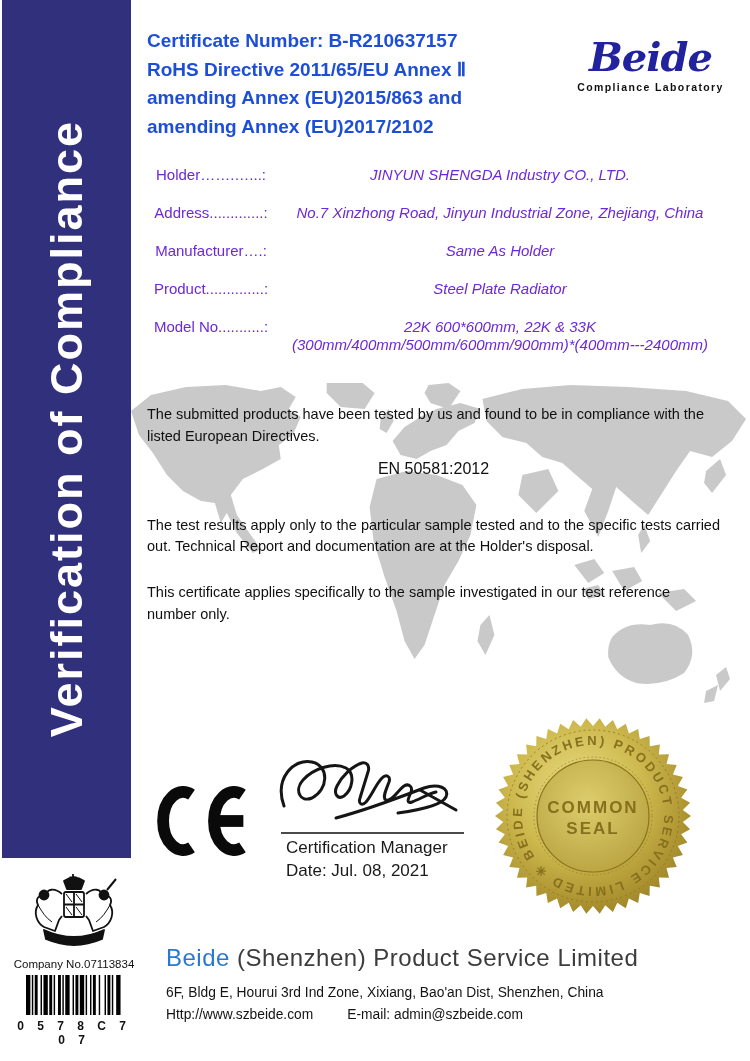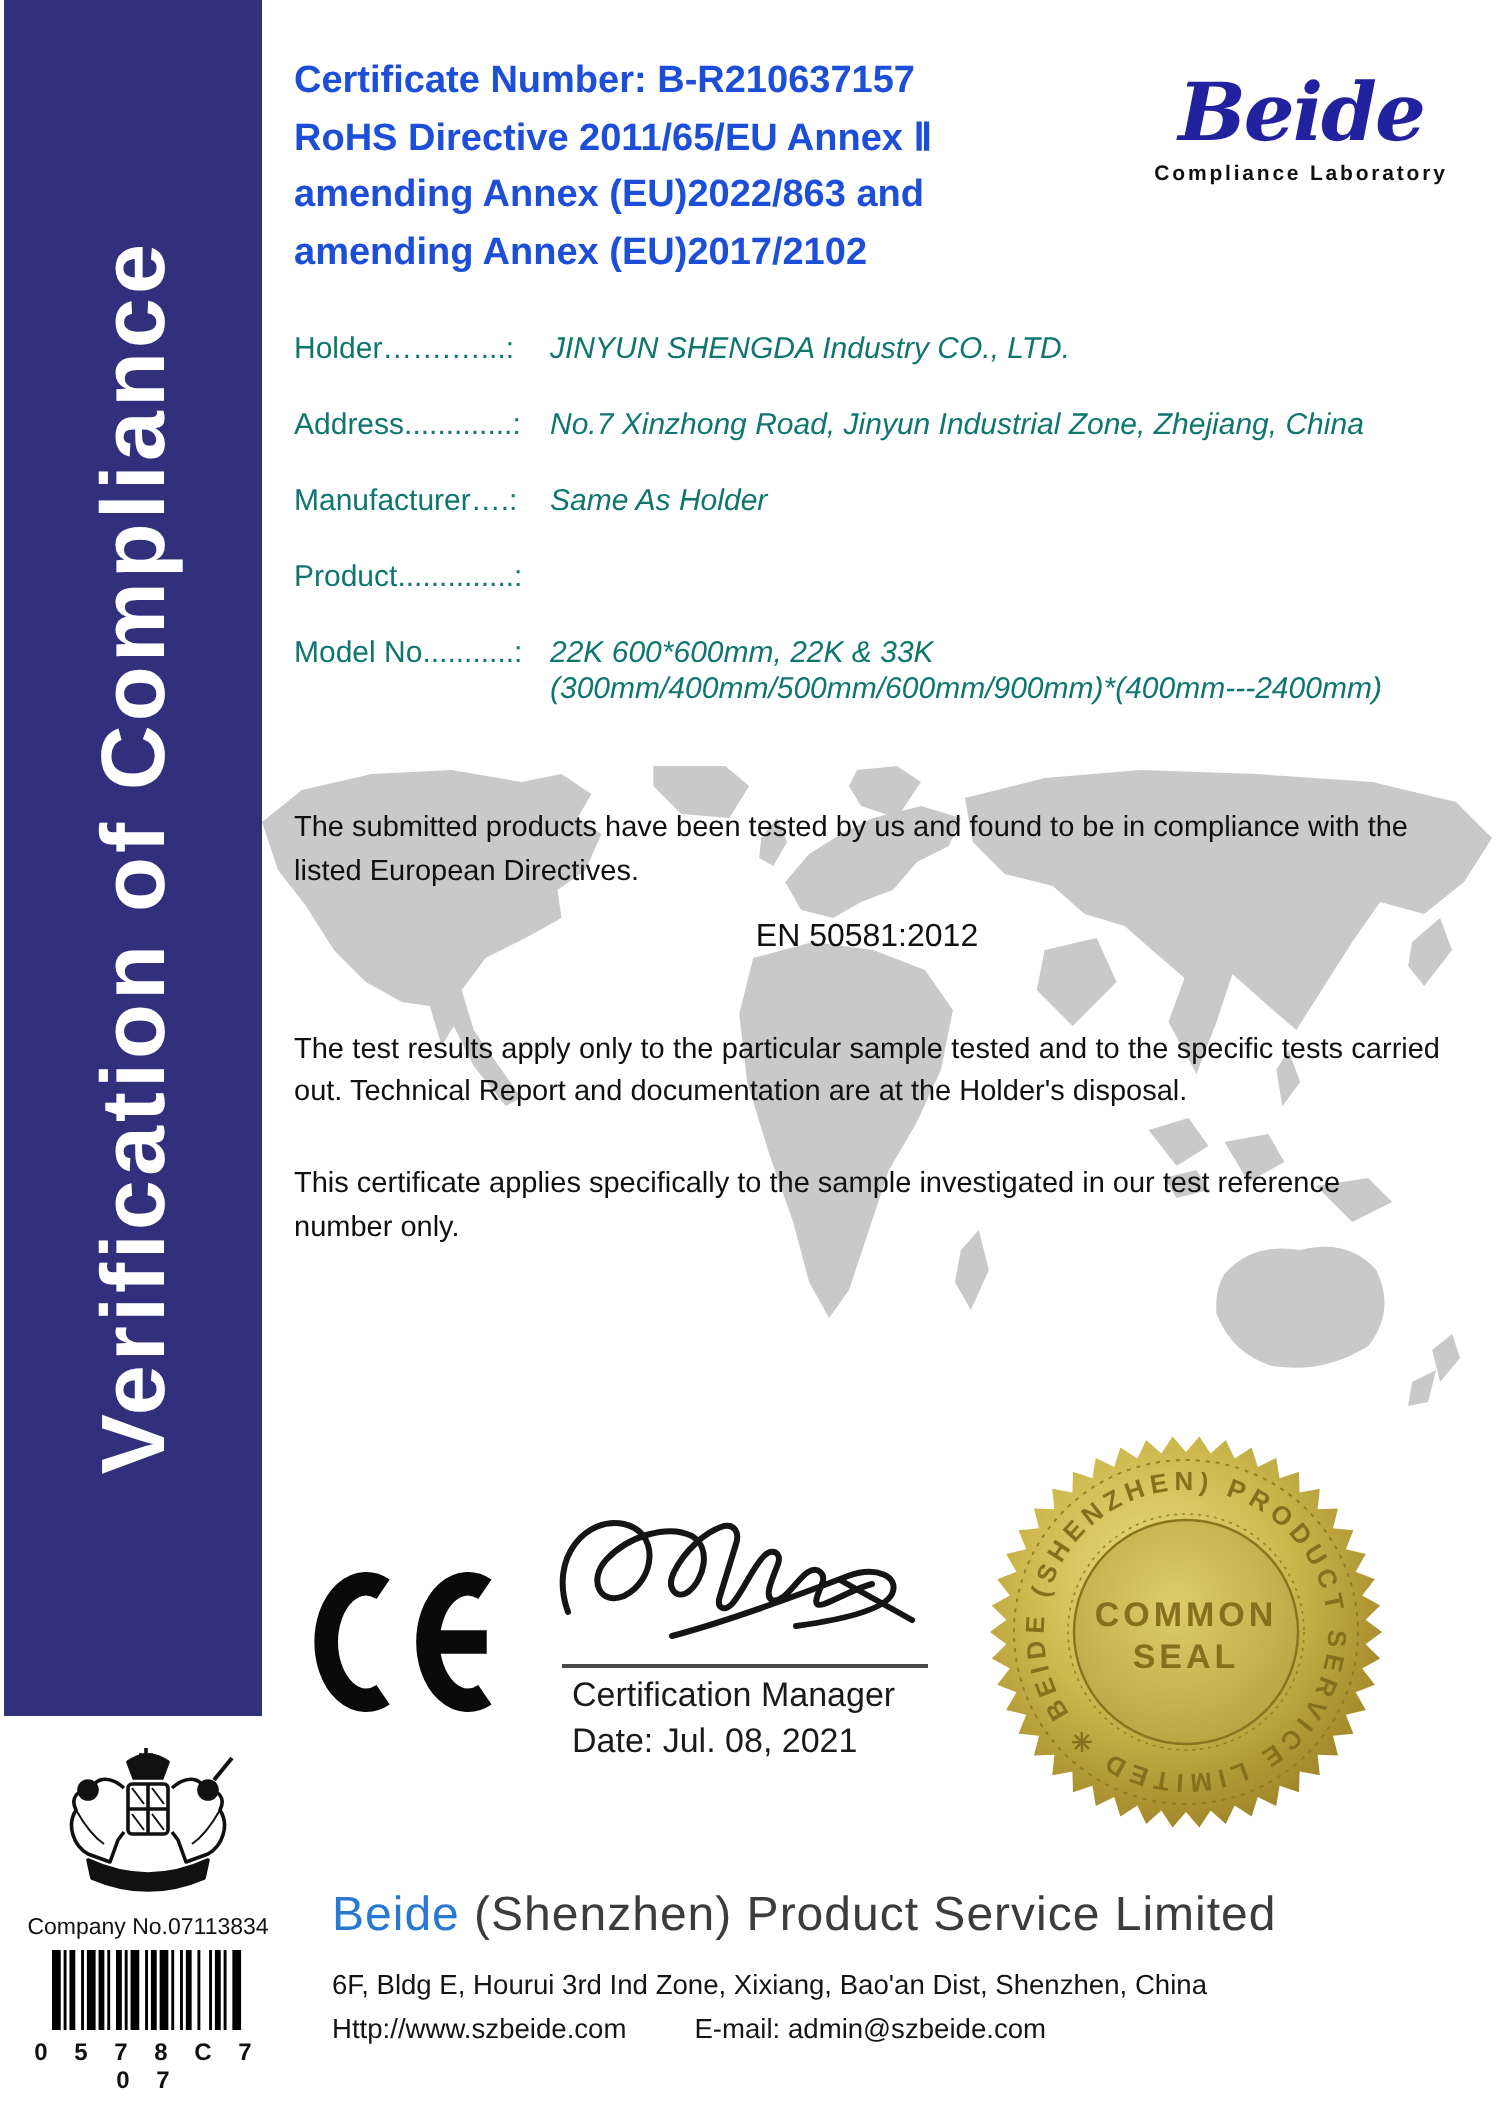--- a/index.html
+++ b/index.html
@@ -24,21 +24,21 @@
   .header div { font-size:19px; font-weight:bold; color:#1d4ed8; line-height:28.5px; }
   
   .logo { position:absolute; left:573px; top:36px; width:155px; text-align:center; z-index:2; }
   .logo-name {
     font-family:"DejaVu Serif", serif; font-style:italic; font-weight:bold;
     font-size:40px; color:#22229e; line-height:1.05; letter-spacing:-1px;
   }
   .logo-sub { font-size:10.5px; font-weight:bold; letter-spacing:1.4px; color:#101010; margin-top:3px; }
   
   .fields { position:absolute; left:147px; top:166px; width:578px; z-index:2; }
-  .frow { display:flex; margin-bottom:21px; font-size:15px; color:#0f766e; line-height:17px; }
+  .frow { display:flex; margin-bottom:21px; font-size:15px; color:#6d28d9; line-height:17px;text-align:center; }
   .flabel { flex:0 0 128px; }
   .fvalue { flex:1;font-style:italic; }
   .frow.model { margin-top:5px; }
   .fvalue .line2 { margin-top:1px; }
   
   .map-svg { position:absolute; left:131px; top:383px; width:619px; height:324px; z-index:0; }
   .map-svg path { fill:#c9c9c9; }
   
   .body-text { position:absolute; left:147px; top:404px; width:573px; font-size:14.5px; color:#101010; line-height:1.5; z-index:1; }
   .standard { text-align:center; font-weight:normal; font-size:16px; margin-top:9px; }
@@ -69,21 +69,21 @@
 
 <div class="page">
 
   <div class="banner">
     <div class="banner-text">Verification of Compliance</div>
   </div>
 
   <div class="header">
     <div>Certificate Number: B-R210637157</div>
     <div>RoHS Directive 2011/65/EU Annex Ⅱ</div>
-    <div>amending Annex (EU)2022/863 and</div>
+    <div>amending Annex (EU)2015/863 and</div>
     <div>amending Annex (EU)2017/2102</div>
   </div>
 
   <div class="logo">
     <div class="logo-name">Beide</div>
     <div class="logo-sub">Compliance Laboratory</div>
   </div>
 
   <div class="fields">
     <div class="frow">
@@ -93,20 +93,21 @@
     <div class="frow">
       <div class="flabel">Address.............:</div>
       <div class="fvalue">No.7 Xinzhong Road, Jinyun Industrial Zone, Zhejiang, China</div>
     </div>
     <div class="frow">
       <div class="flabel">Manufacturer….:</div>
       <div class="fvalue">Same As Holder</div>
     </div>
     <div class="frow">
       <div class="flabel">Product..............:</div>
+      <div class="fvalue">Steel Plate Radiator</div>
     </div>
     <div class="frow model">
       <div class="flabel">Model No...........:</div>
       <div class="fvalue">
         <div>22K 600*600mm, 22K &amp; 33K</div>
         <div class="line2">(300mm/400mm/500mm/600mm/900mm)*(400mm---2400mm)</div>
       </div>
     </div>
   </div>
 

